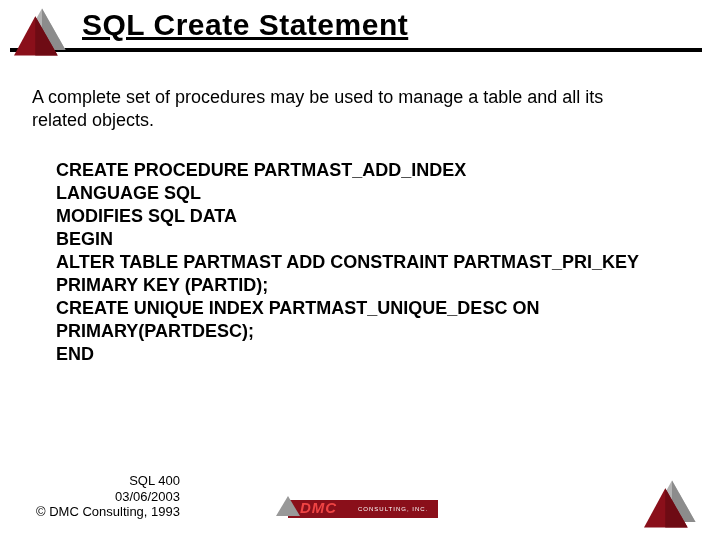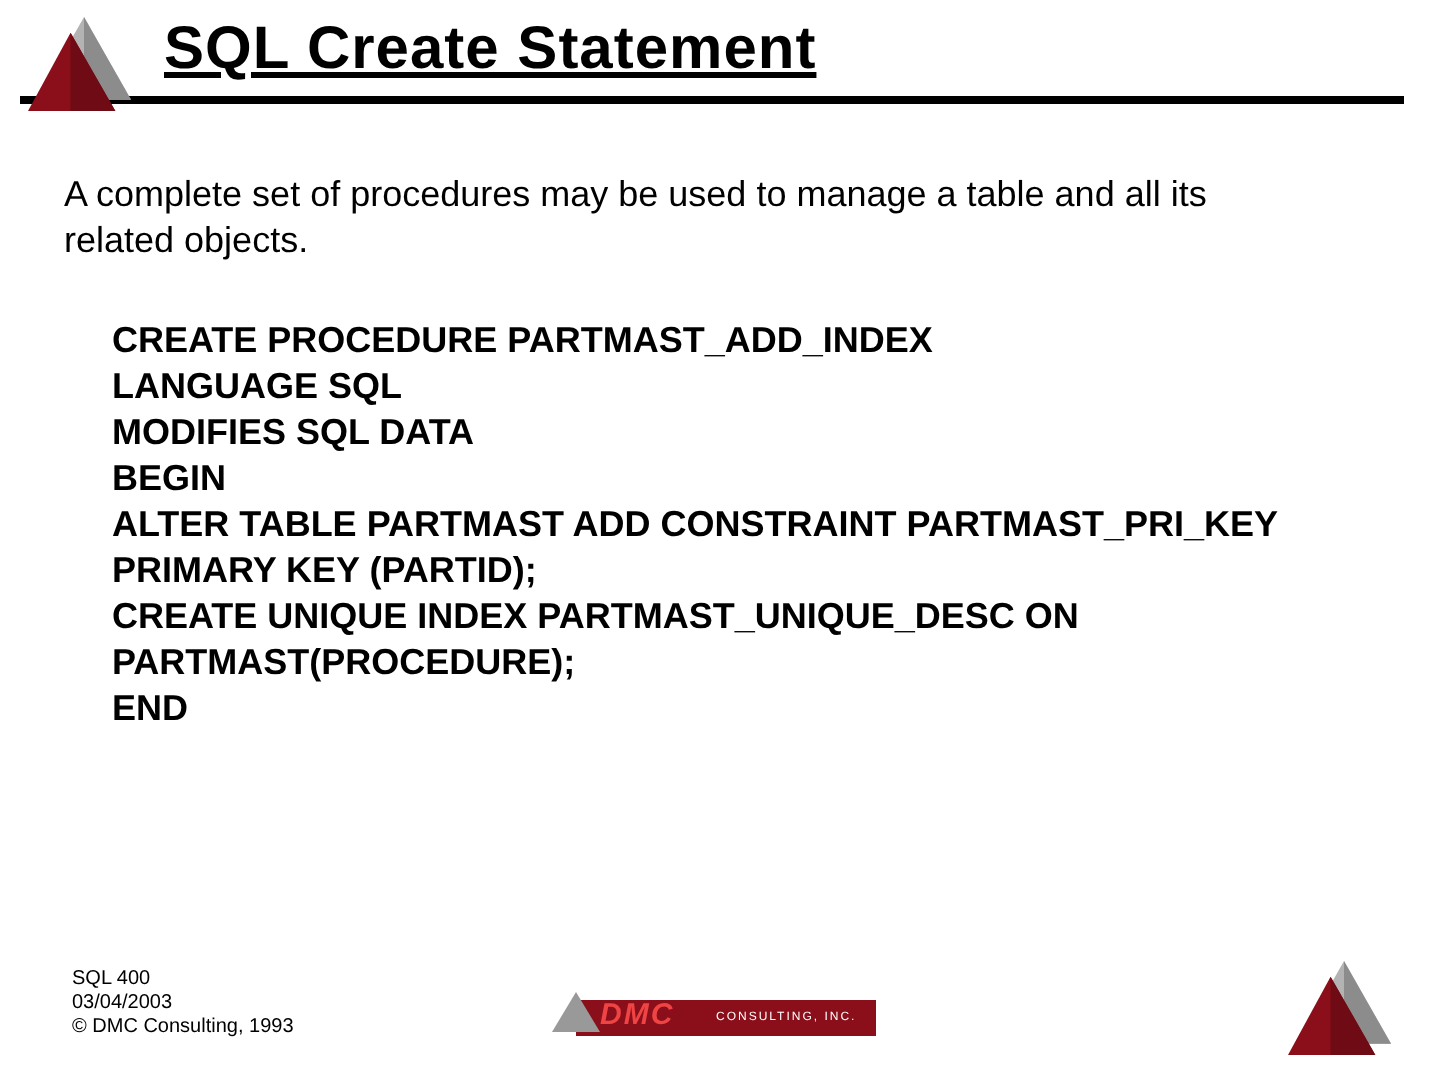--- a/index.html
+++ b/index.html
@@ -48,23 +48,24 @@
     font-weight: bold;
     color: #000;
     margin: 28px 60px 0 56px;
     line-height: 1.28;
     white-space: pre-line;
   }
   .footer {
     position: absolute;
     left: 36px;
     bottom: 20px;
-    font-size: 10px;
+    font-size: 13px;
     line-height: 1.2;
     color: #000;
+    text-align: right;
   }
   .footer .cline::before {
     content: "© ";
   }
   .dmc-logo {
     position: absolute;
     left: 276px;
     bottom: 18px;
     width: 170px;
     height: 28px;
@@ -127,26 +128,26 @@
 </div>
 
 <p class="intro">A complete set of procedures may be used to manage a table and all its related objects.</p>
 
 <div class="code">CREATE PROCEDURE PARTMAST_ADD_INDEX
 LANGUAGE SQL
 MODIFIES SQL DATA
 BEGIN
 ALTER TABLE PARTMAST ADD CONSTRAINT PARTMAST_PRI_KEY
 PRIMARY KEY (PARTID);
-CREATE UNIQUE INDEX PARTMAST_UNIQUE_DESC ON PARTMAST(PROCEDURE);
+CREATE UNIQUE INDEX PARTMAST_UNIQUE_DESC ON PRIMARY(PARTDESC);
 END</div>
 
 <div class="footer">
   <div>SQL 400</div>
-  <div>03/04/2003</div>
+  <div>03/06/2003</div>
   <div class="cline">DMC Consulting, 1993</div>
 </div>
 
 <div class="dmc-logo">
   <div class="dmc-bar"></div>
   <div class="dmc-triangle"></div>
   <div class="dmc-text">DMC</div>
   <div class="dmc-sub">CONSULTING, INC.</div>
 </div>
 

